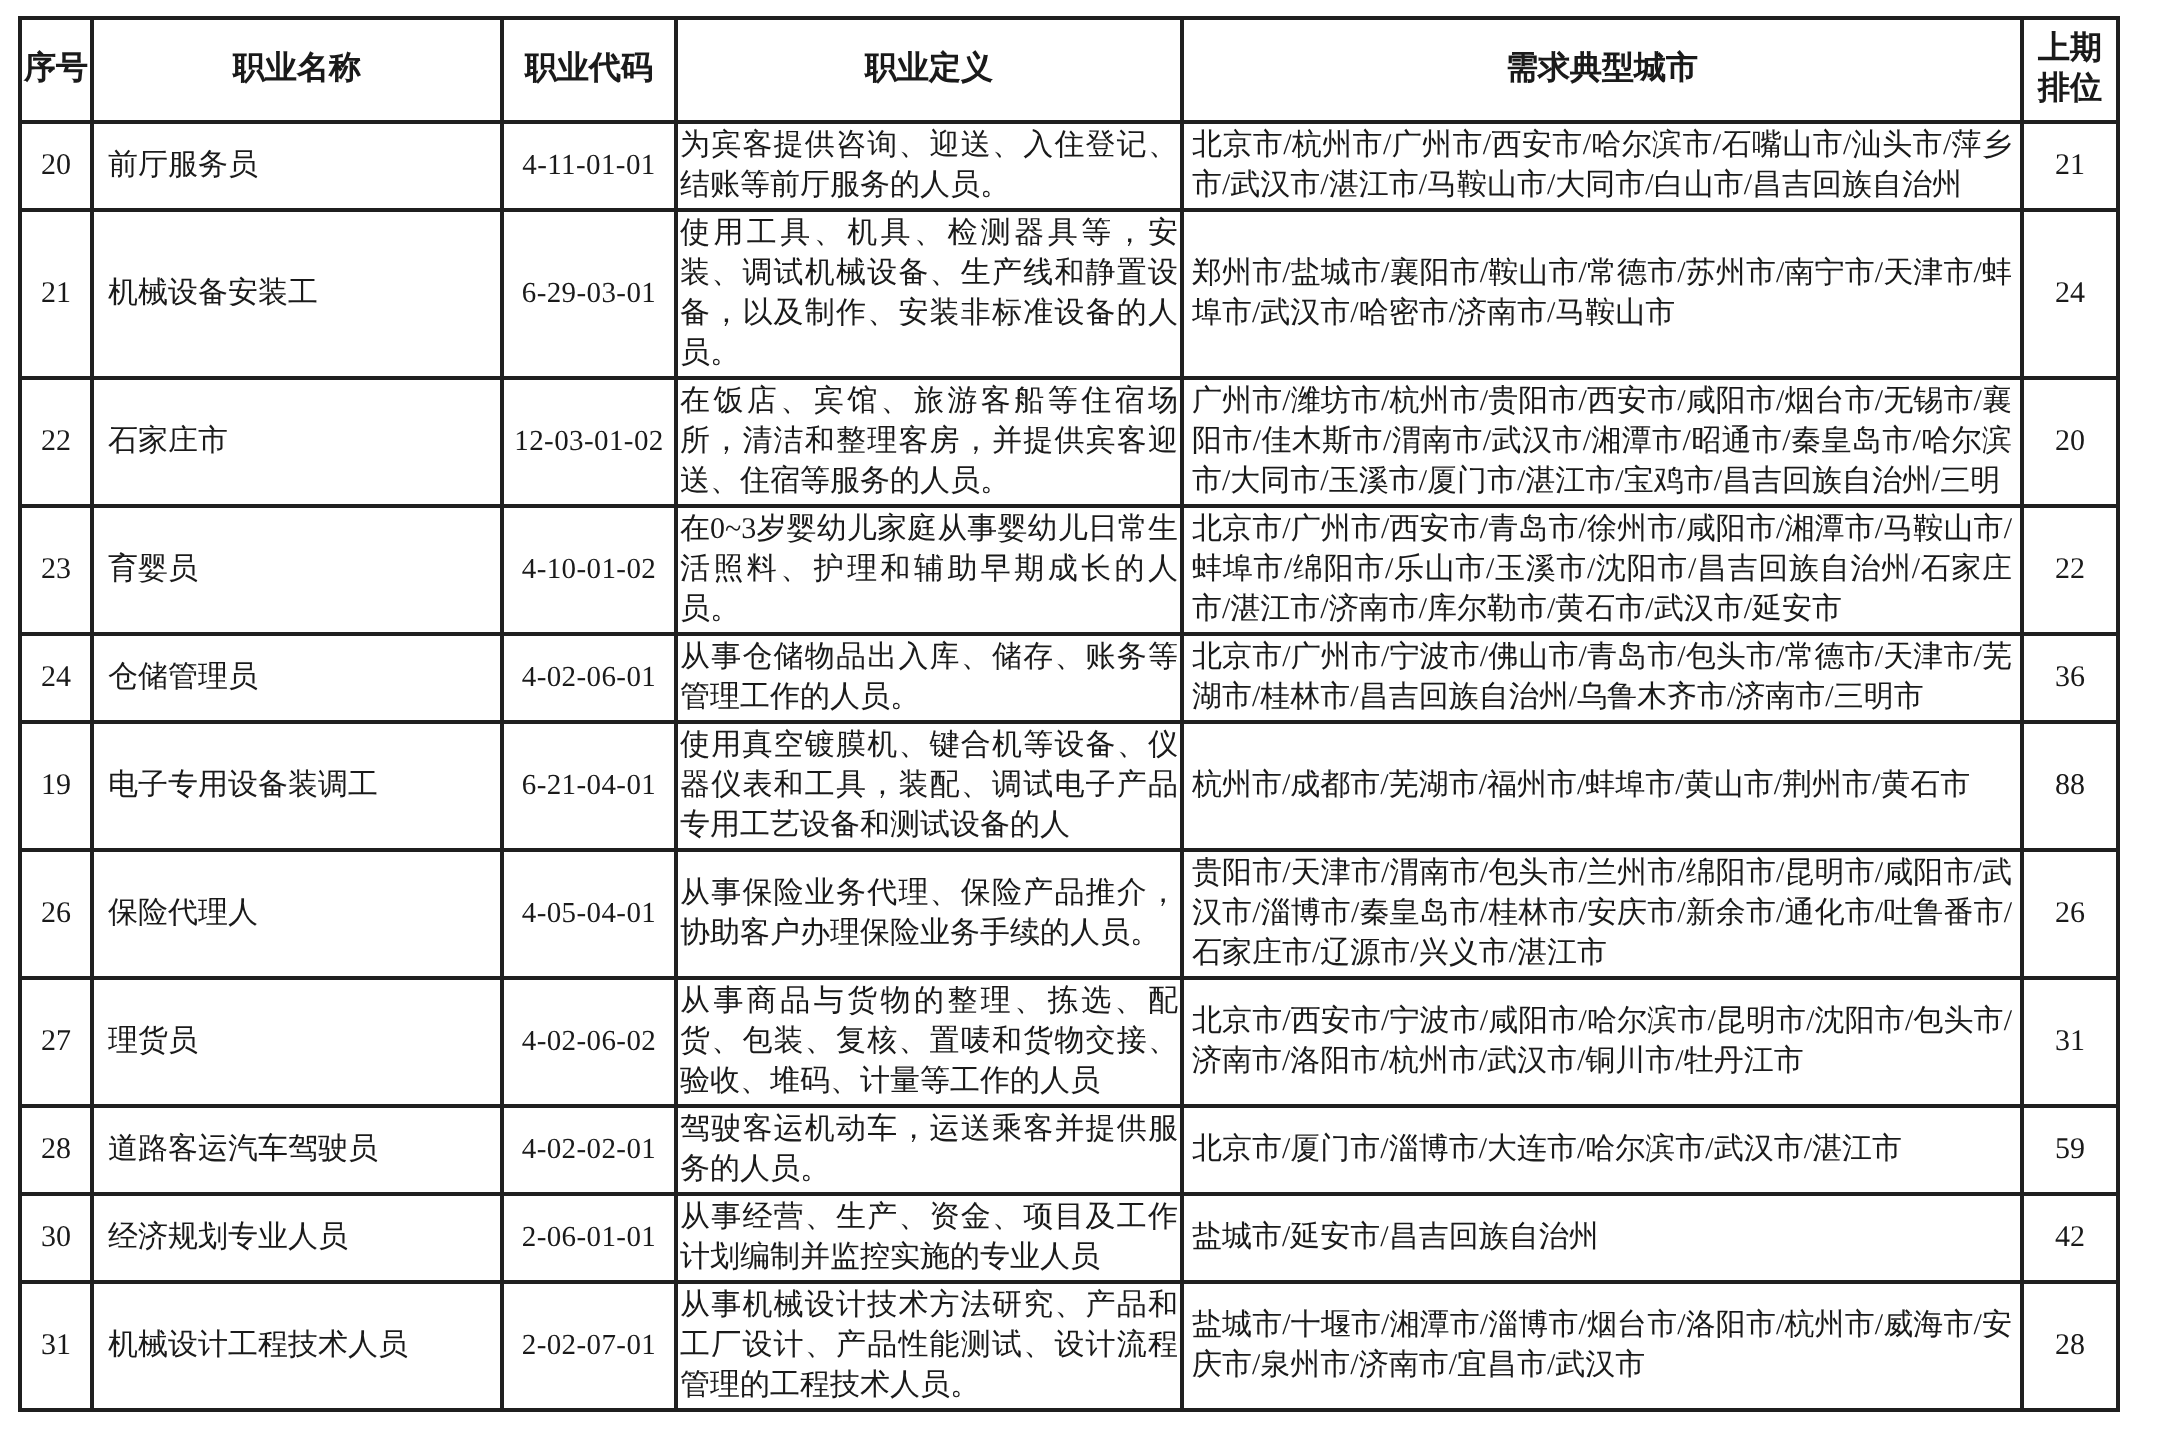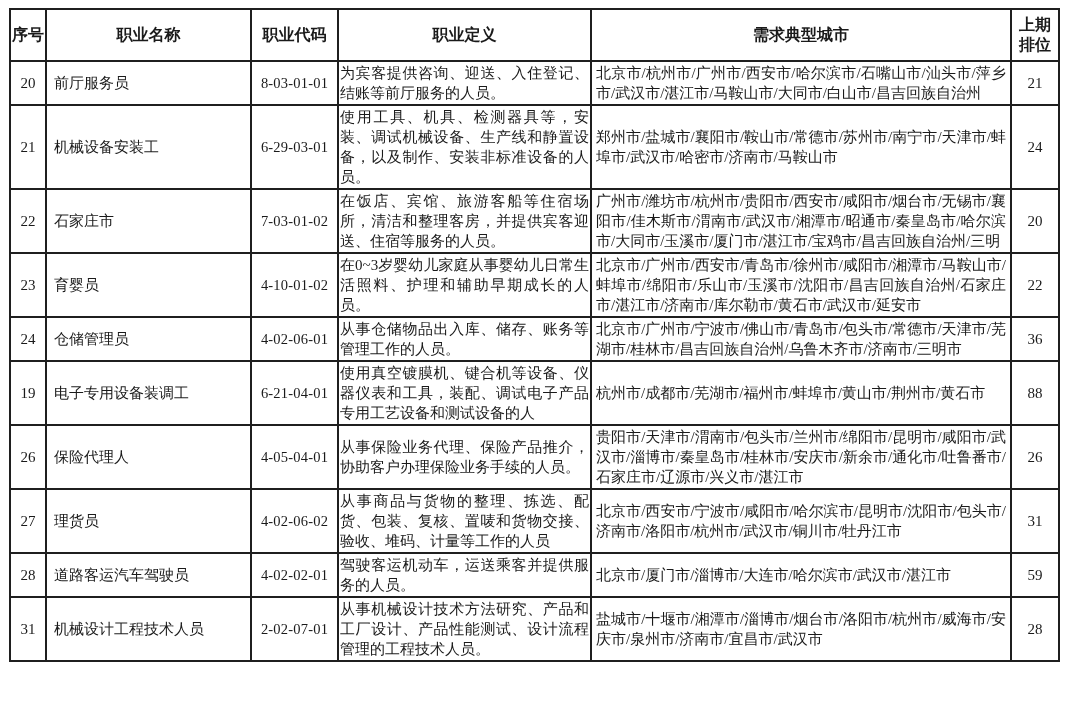--- a/index.html
+++ b/index.html
@@ -58,37 +58,37 @@
         <th>职业代码</th>
         <th>职业定义</th>
         <th>需求典型城市</th>
         <th>上期排位</th>
       </tr>
     </thead>
     <tbody>
         <tr>
           <td class="col-no">20</td>
           <td class="col-name">前厅服务员</td>
-          <td class="col-code">8-03-01-01</td>
+          <td class="col-code">4-11-01-01</td>
           <td class="col-definition">为宾客提供咨询、迎送、入住登记、结账等前厅服务的人员。</td>
           <td class="col-cities">北京市/杭州市/广州市/西安市/哈尔滨市/石嘴山市/汕头市/萍乡市/武汉市/湛江市/马鞍山市/大同市/白山市/昌吉回族自治州</td>
           <td class="col-prev_rank">21</td>
         </tr>
         <tr>
           <td class="col-no">21</td>
           <td class="col-name">机械设备安装工</td>
           <td class="col-code">6-29-03-01</td>
           <td class="col-definition">使用工具、机具、检测器具等，安装、调试机械设备、生产线和静置设备，以及制作、安装非标准设备的人员。</td>
           <td class="col-cities">郑州市/盐城市/襄阳市/鞍山市/常德市/苏州市/南宁市/天津市/蚌埠市/武汉市/哈密市/济南市/马鞍山市</td>
           <td class="col-prev_rank">24</td>
         </tr>
         <tr>
           <td class="col-no">22</td>
           <td class="col-name">石家庄市</td>
-          <td class="col-code">7-03-01-02</td>
+          <td class="col-code">12-03-01-02</td>
           <td class="col-definition">在饭店、宾馆、旅游客船等住宿场所，清洁和整理客房，并提供宾客迎送、住宿等服务的人员。</td>
           <td class="col-cities">广州市/潍坊市/杭州市/贵阳市/西安市/咸阳市/烟台市/无锡市/襄阳市/佳木斯市/渭南市/武汉市/湘潭市/昭通市/秦皇岛市/哈尔滨市/大同市/玉溪市/厦门市/湛江市/宝鸡市/昌吉回族自治州/三明</td>
           <td class="col-prev_rank">20</td>
         </tr>
         <tr>
           <td class="col-no">23</td>
           <td class="col-name">育婴员</td>
           <td class="col-code">4-10-01-02</td>
           <td class="col-definition">在0~3岁婴幼儿家庭从事婴幼儿日常生活照料、护理和辅助早期成长的人员。</td>
           <td class="col-cities">北京市/广州市/西安市/青岛市/徐州市/咸阳市/湘潭市/马鞍山市/蚌埠市/绵阳市/乐山市/玉溪市/沈阳市/昌吉回族自治州/石家庄市/湛江市/济南市/库尔勒市/黄石市/武汉市/延安市</td>
@@ -128,20 +128,28 @@
         </tr>
         <tr>
           <td class="col-no">28</td>
           <td class="col-name">道路客运汽车驾驶员</td>
           <td class="col-code">4-02-02-01</td>
           <td class="col-definition">驾驶客运机动车，运送乘客并提供服务的人员。</td>
           <td class="col-cities">北京市/厦门市/淄博市/大连市/哈尔滨市/武汉市/湛江市</td>
           <td class="col-prev_rank">59</td>
         </tr>
         <tr>
+          <td class="col-no">30</td>
+          <td class="col-name">经济规划专业人员</td>
+          <td class="col-code">2-06-01-01</td>
+          <td class="col-definition">从事经营、生产、资金、项目及工作计划编制并监控实施的专业人员</td>
+          <td class="col-cities">盐城市/延安市/昌吉回族自治州</td>
+          <td class="col-prev_rank">42</td>
+        </tr>
+        <tr>
           <td class="col-no">31</td>
           <td class="col-name">机械设计工程技术人员</td>
           <td class="col-code">2-02-07-01</td>
           <td class="col-definition">从事机械设计技术方法研究、产品和工厂设计、产品性能测试、设计流程管理的工程技术人员。</td>
           <td class="col-cities">盐城市/十堰市/湘潭市/淄博市/烟台市/洛阳市/杭州市/威海市/安庆市/泉州市/济南市/宜昌市/武汉市</td>
           <td class="col-prev_rank">28</td>
         </tr>
       </tbody>
   </table>
 </div>

